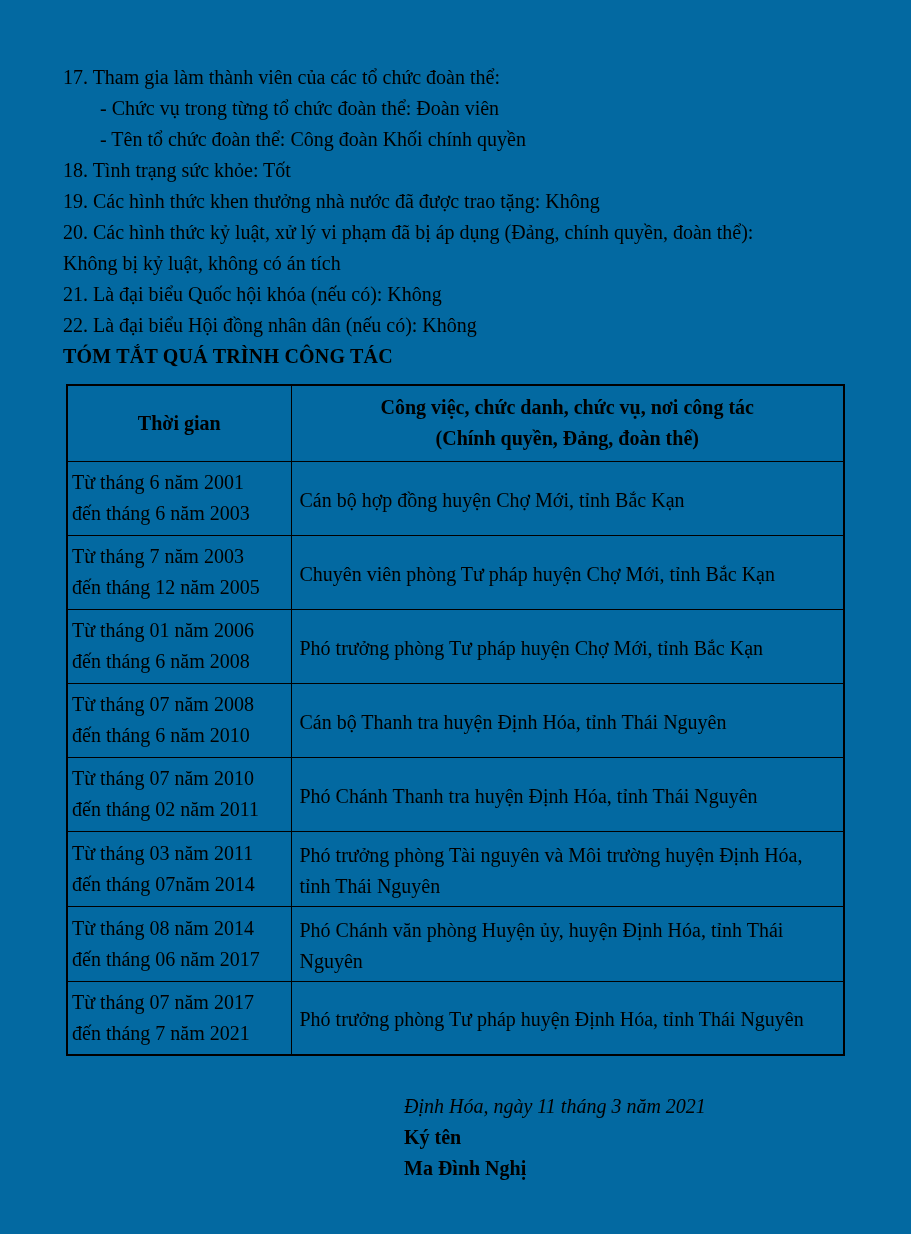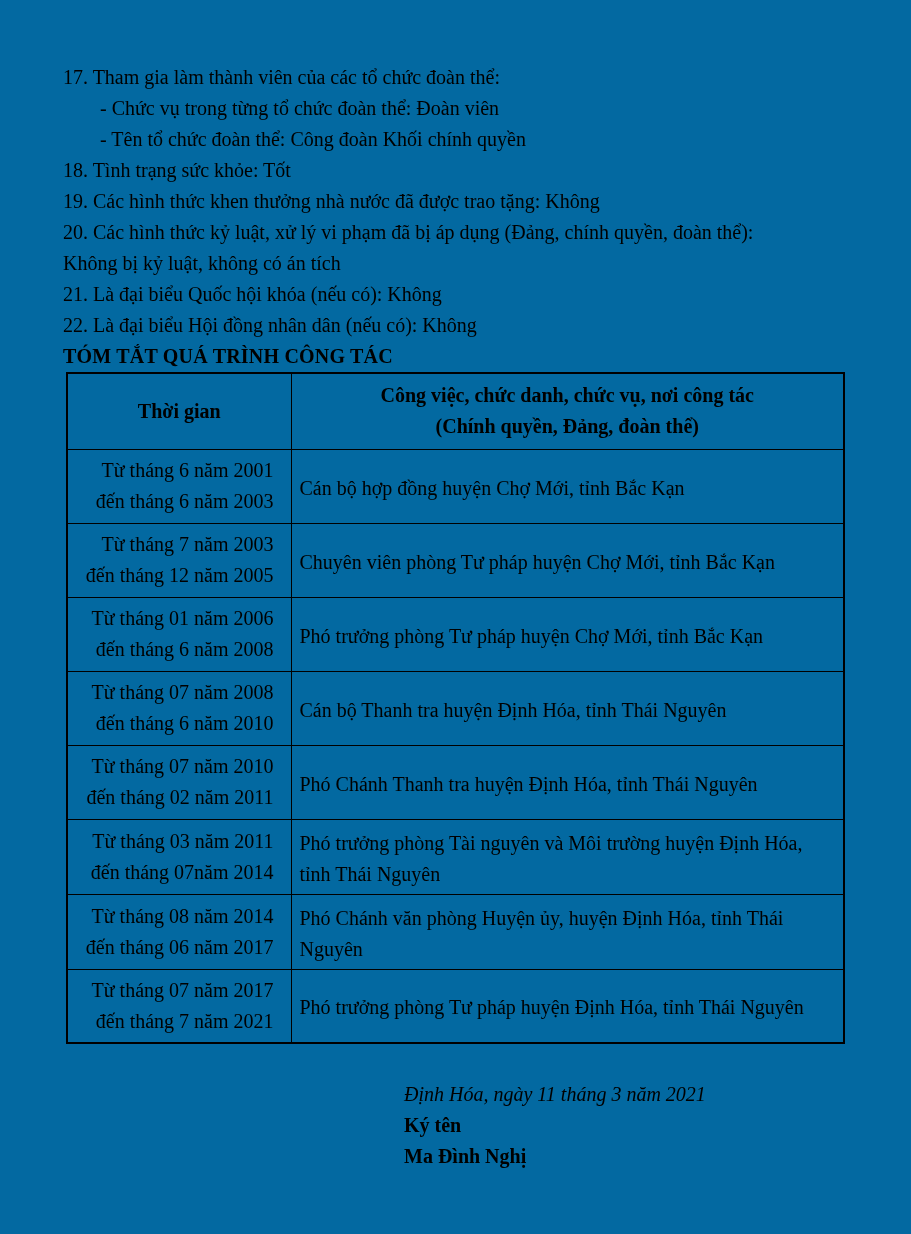--- a/index.html
+++ b/index.html
@@ -24,42 +24,42 @@
     font-size:20px;
     font-weight:bold;
     line-height:31px;
     letter-spacing:0.2px;
   }
   table.work-history {
     border-collapse:collapse;
     table-layout:fixed;
     width:777px;
     margin-left:3px;
-    margin-top:0;
+    margin-top:12px;
     border:2px solid #000;
   }
   table.work-history th,
   table.work-history td {
     border:1px solid #000;
     font-size:20px;
     vertical-align:middle;
   }
   col.c-time { width:224px; }
   col.c-job  { width:553px; }
   th.h-time, th.h-job {
     height:76px;
     font-weight:bold;
     text-align:center;
     line-height:31px;
   }
   td.time-cell {
     height:74px;
-    text-align:right;
+    text-align:left;
     line-height:31px;
-    padding:2px 17px;
+    padding:2px 4px;
   }
   td.job-cell {
     height:74px;
     text-align:left;
     line-height:31px;
     padding:8px 12px 4px 8px;
   }
   .signature {
     margin-top:35px;
     margin-left:341px;

